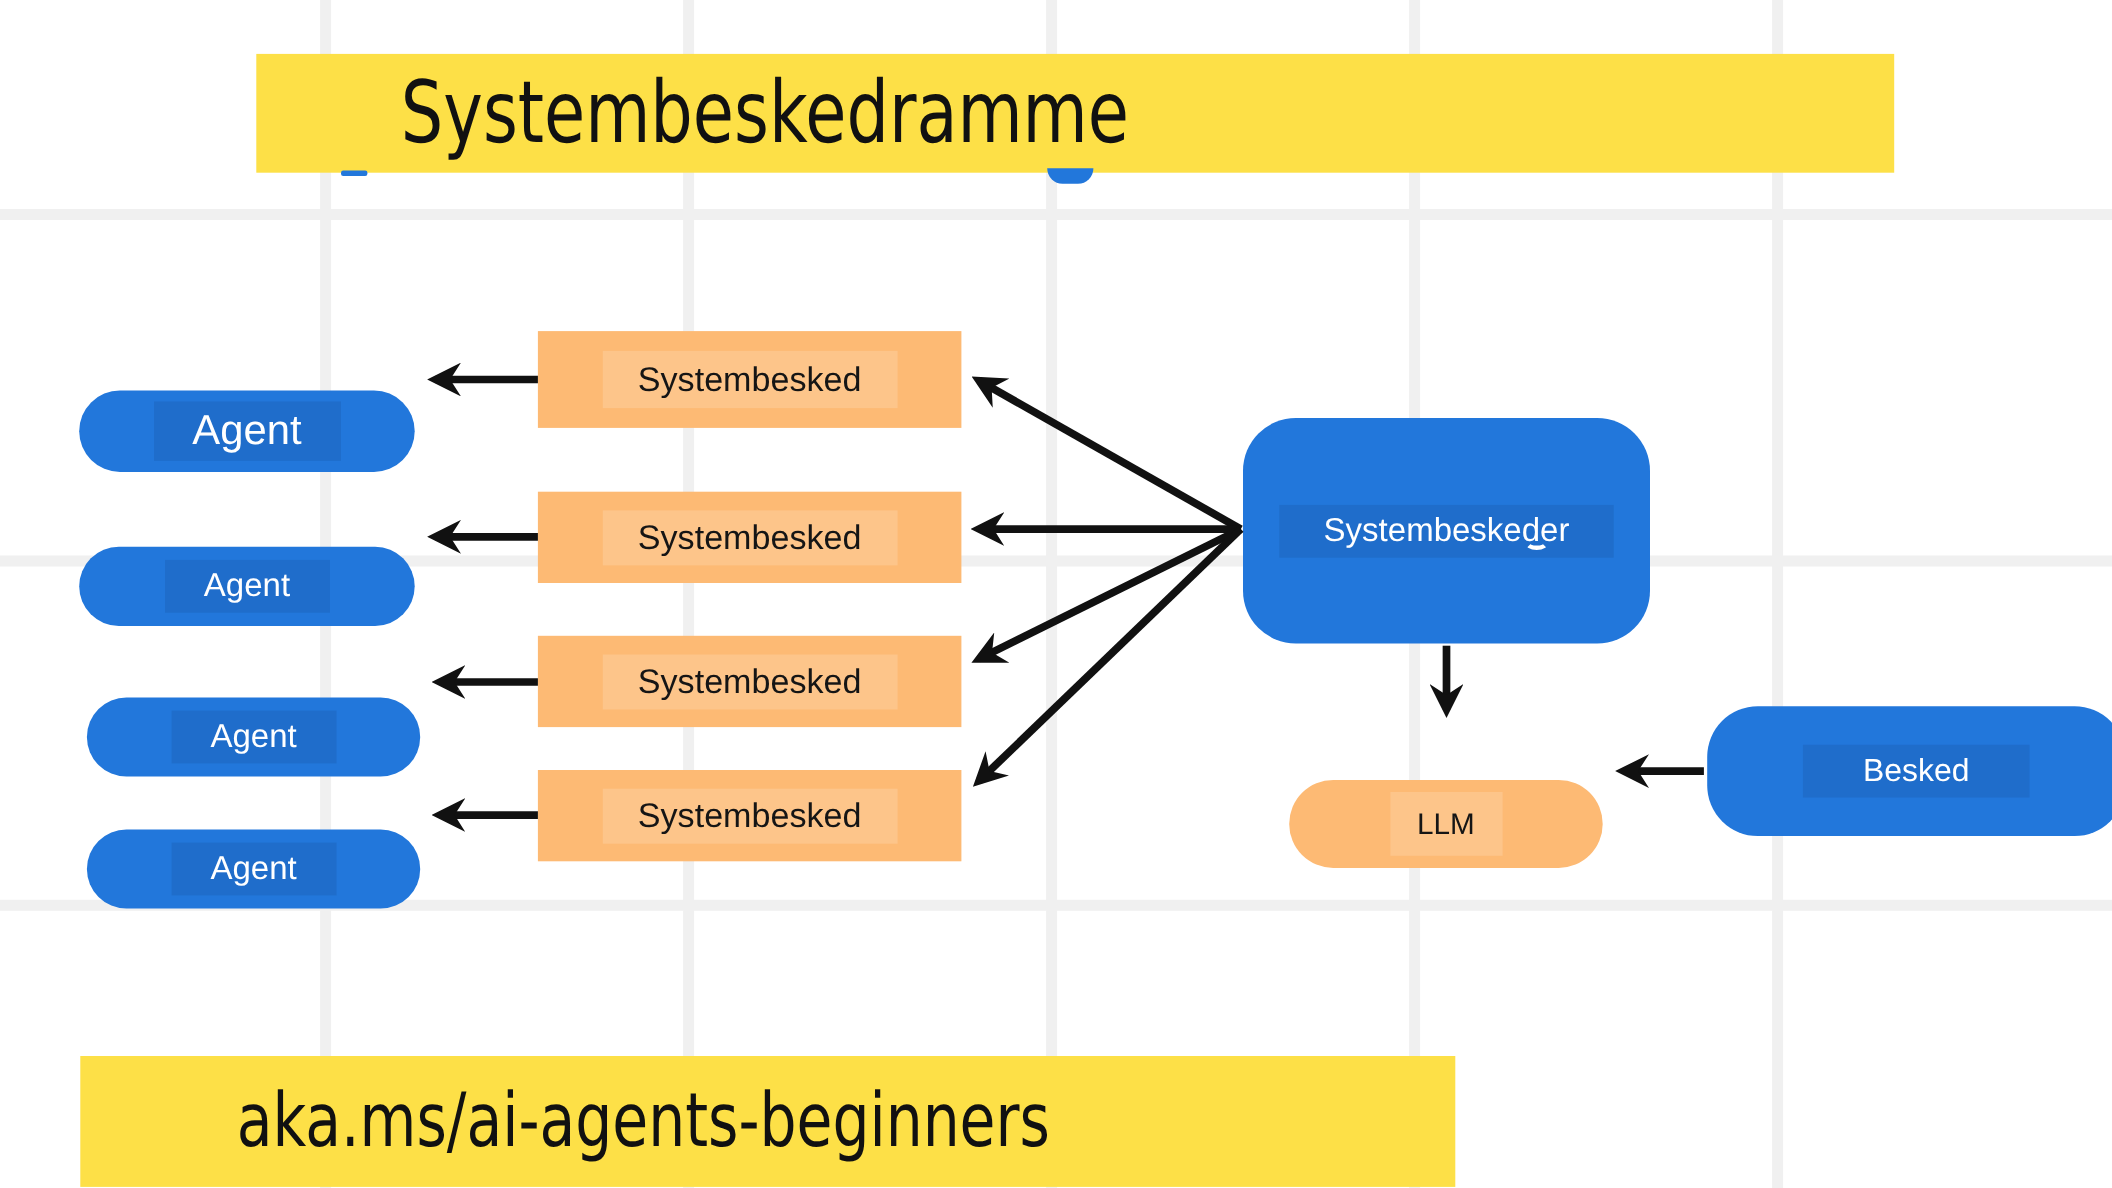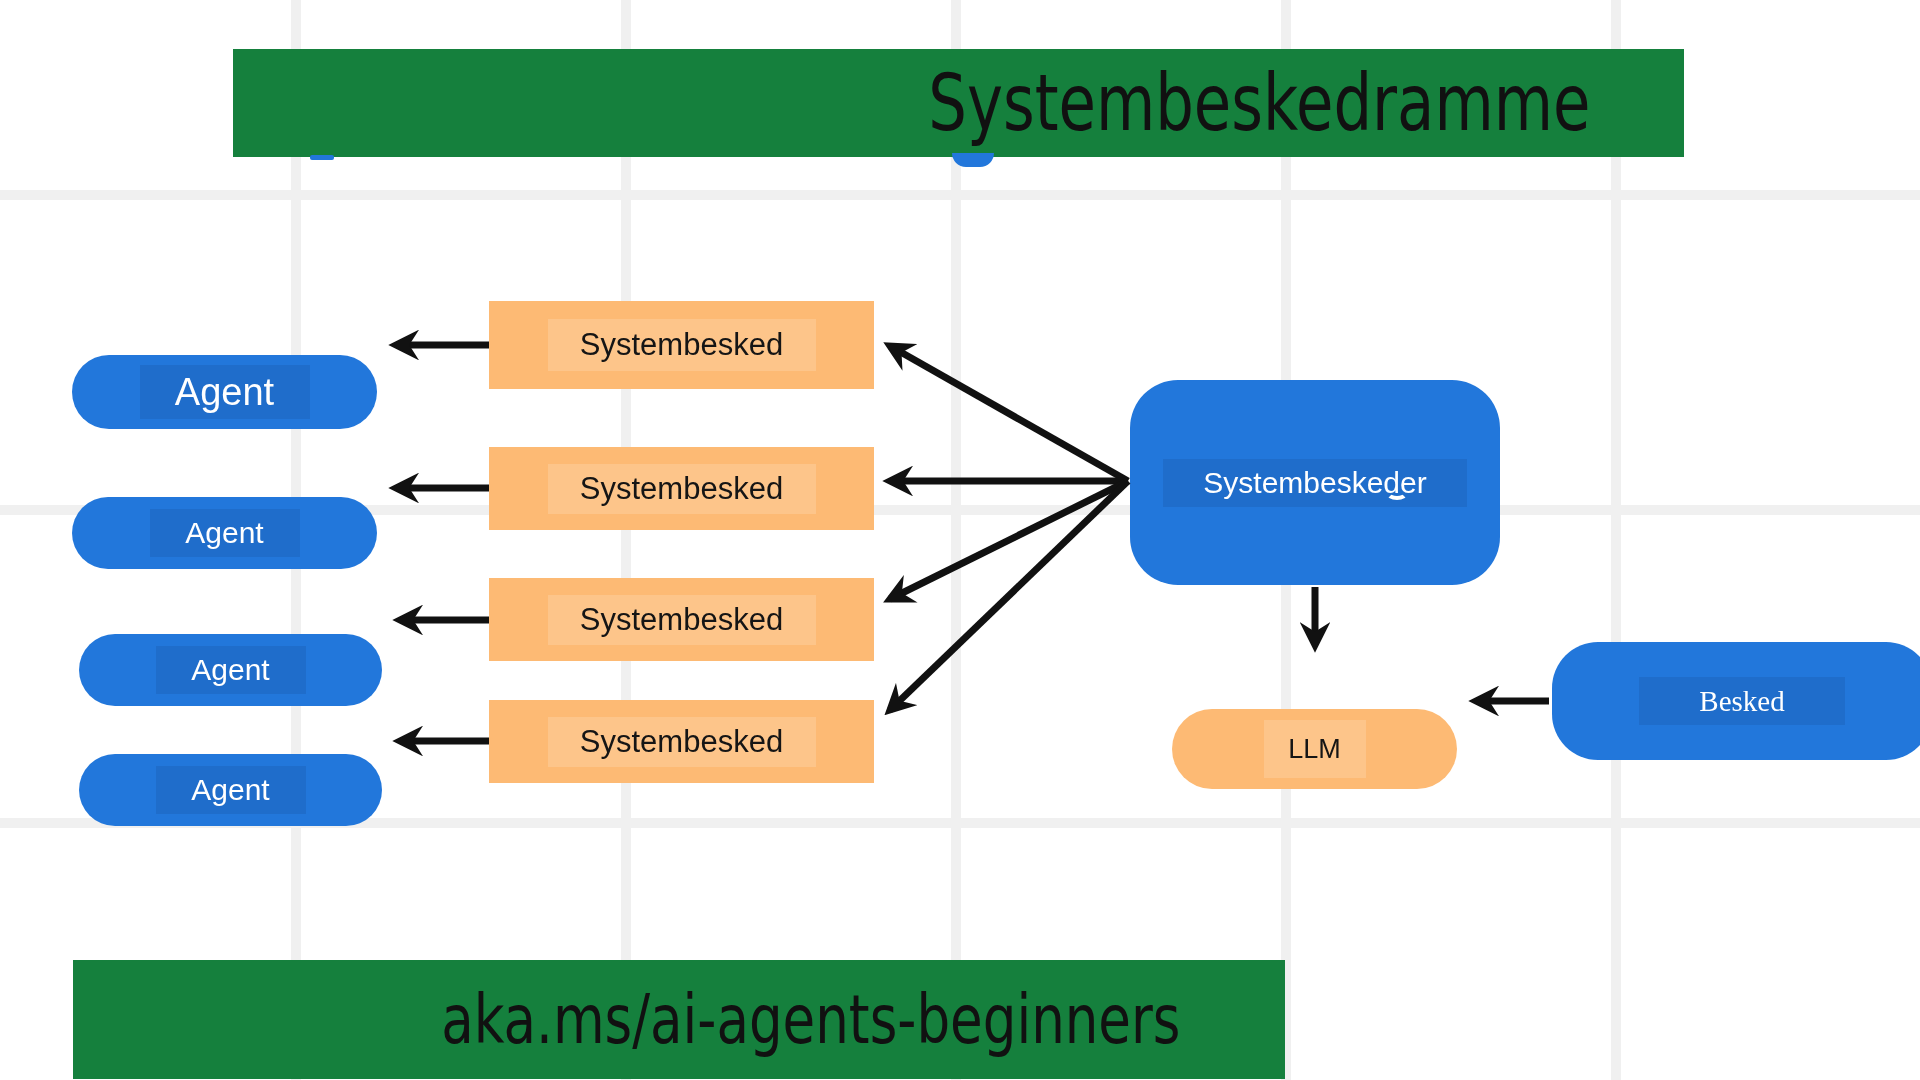--- a/index.html
+++ b/index.html
@@ -5,22 +5,22 @@
   html,body{margin:0;padding:0;background:#ffffff;}
   .canvas{
     position:relative;width:1920px;height:1080px;overflow:hidden;
     background:#ffffff;font-family:"Liberation Sans","DejaVu Sans",sans-serif;
   }
   
   .vline{position:absolute;top:0;bottom:0;width:10px;background:#f0f0f0;}
   .hline{position:absolute;left:0;right:0;height:10px;background:#f0f0f0;}
   
   .banner{
-    position:absolute;background:#15803d;display:flex;
-    align-items:center;justify-content:flex-end;color:#111111;
+    position:absolute;background:#fde047;display:flex;
+    align-items:center;justify-content:flex-start;color:#111111;padding-left:38px;
   }
   .condensed{
     display:inline-block;transform:scaleX(0.78);transform-origin:center;
     white-space:nowrap;font-weight:500;letter-spacing:0px;
     font-family:"DejaVu Sans","Liberation Sans",sans-serif;
   }
   
   .node{
     position:absolute;display:flex;flex-direction:column;
     align-items:center;justify-content:center;box-sizing:border-box;
@@ -122,21 +122,21 @@
   <div class="artifact-smile"></div>
 
   <div class="node magenta pill" style="left:1172px;top:661px;width:285px;height:80px;border-radius:40px;">
     <div class="band light" style="width:102px;height:58px;">
       <span style="font-size:27px;">LLM</span>
     </div>
   </div>
 
   <div class="node blue" style="left:1552px;top:642px;width:380px;height:118px;border-radius:46px;gap:3px;">
     <div class="band dark" style="width:206px;height:48px;">
-      <span style="font-size:29px;font-family:Liberation Serif, serif;">Besked</span>
+      <span style="font-size:29px;">Besked</span>
     </div>
   </div>
 
   <svg class="arrows" width="1920" height="1080" viewBox="0 0 1920 1080">
     <defs>
       <marker id="ah" viewBox="0 0 10 10" refX="7.5" refY="5" markerWidth="4.4" markerHeight="4.4" orient="auto-start-reverse">
         <path d="M0,0 L10,5 L0,10 L3.2,5 Z" fill="#111111"></path>
       </marker>
     </defs>
     <g stroke="#111111" stroke-width="7" fill="none">

